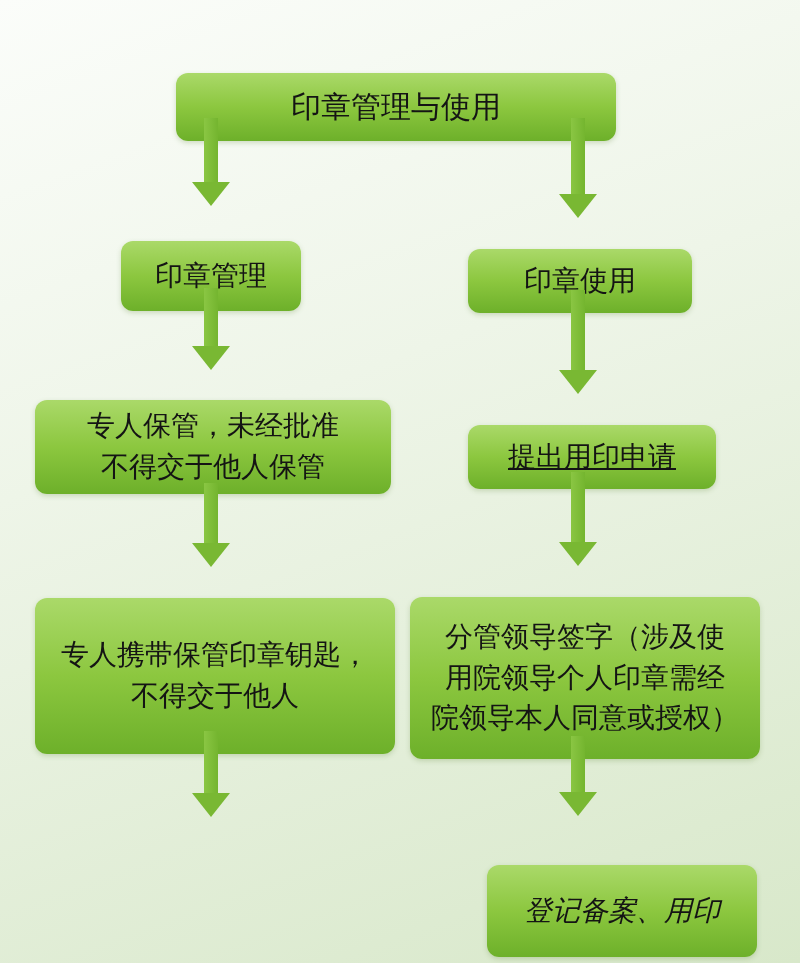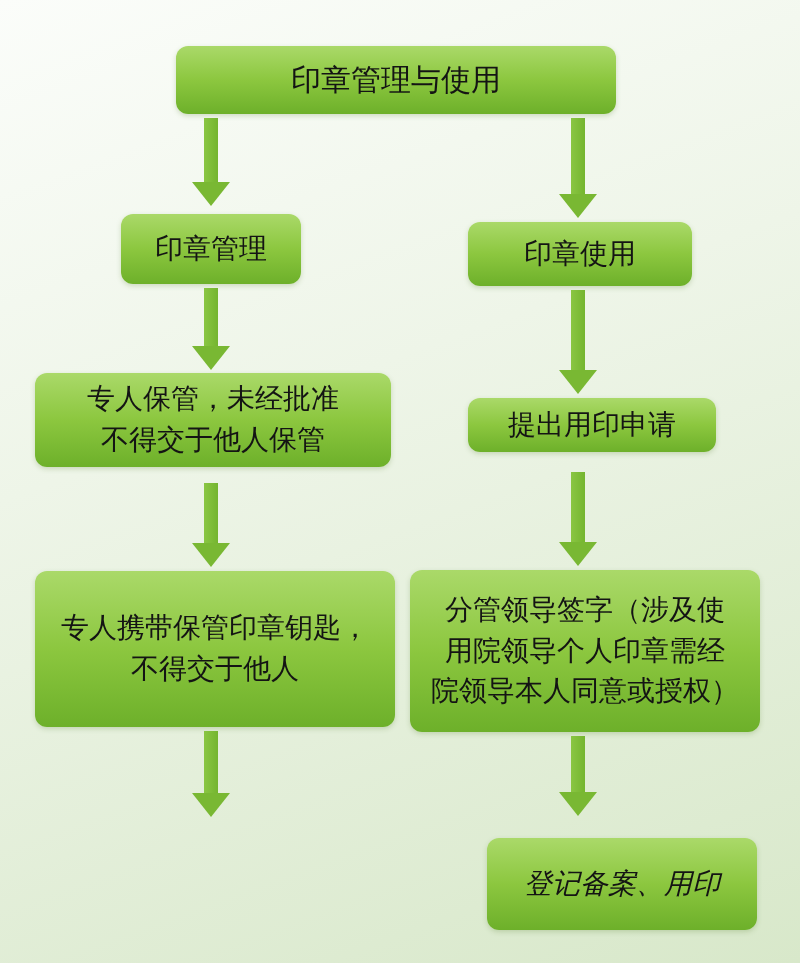--- a/index.html
+++ b/index.html
@@ -21,20 +21,21 @@
       justify-content: center;
       text-align: center;
       border-radius: 12px;
       background: linear-gradient(180deg, #aad969 0%, #8cc73f 50%, #6db02a 100%);
       color: #141414;
       font-size: 28px;
       line-height: 1.45;
       white-space: pre-line;
       box-shadow: 0 2px 5px rgba(90, 130, 50, 0.25);
       padding: 6px 20px;
+      margin-top: 27px;
     }
     .node.root { font-size: 30px; }
     .arrow {
       position: absolute;
       width: 38px;
     }
     .arrow .stem {
       position: absolute;
       left: 12px;
       top: 0;
@@ -76,21 +77,21 @@
     <div class="stem"></div>
     <div class="head"></div>
   </div>
   <div class="arrow" style="left:559px; top:290px; height:104px;">
     <div class="stem"></div>
     <div class="head"></div>
   </div>
 
   <div class="node" style="left:35px; top:373px; width:356px; height:94px;">专人保管，未经批准
 不得交于他人保管</div>
-  <div class="node" style="left:468px; top:398px; width:248px; height:54px;">提出用印申请</div>
+  <div class="node" style="left:468px; top:398px; width:248px; height:64px;text-decoration:underline;">提出用印申请</div>
 
   <div class="arrow" style="left:192px; top:483px; height:84px;">
     <div class="stem"></div>
     <div class="head"></div>
   </div>
   <div class="arrow" style="left:559px; top:472px; height:94px;">
     <div class="stem"></div>
     <div class="head"></div>
   </div>
 

